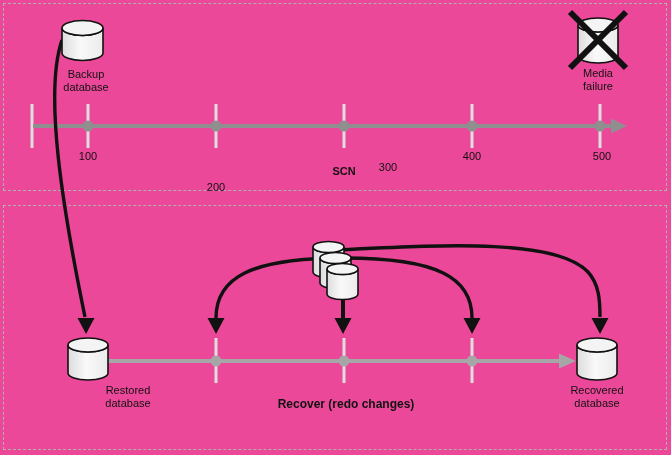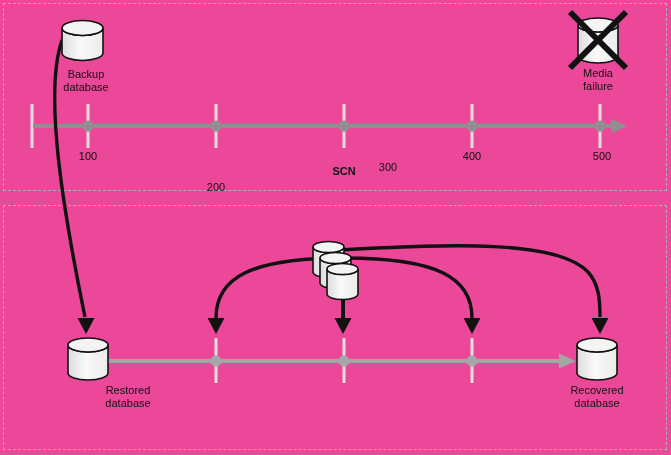--- a/index.html
+++ b/index.html
@@ -145,14 +145,15 @@
   <div class="lbl" style="left:216px;top:150px;margin-top:31px;">200</div>
   <div class="lbl" style="left:344px;top:161px;margin-left:44px;">300</div>
   <div class="lbl" style="left:472px;top:150px;">400</div>
   <div class="lbl" style="left:602px;top:150px;">500</div>
   <div class="lbl b" style="left:344px;top:165px;text-align:center;">SCN</div>
 
   <div class="lbl" style="left:88px;top:384px;margin-left:40px;">Restored
 database</div>
   <div class="lbl" style="left:597px;top:384px;">Recovered
 database</div>
+  <div class="lbl b cap" style="left:346px;top:397px;">Recover (redo changes)</div>
 
 </div>
 
 </body></html>

